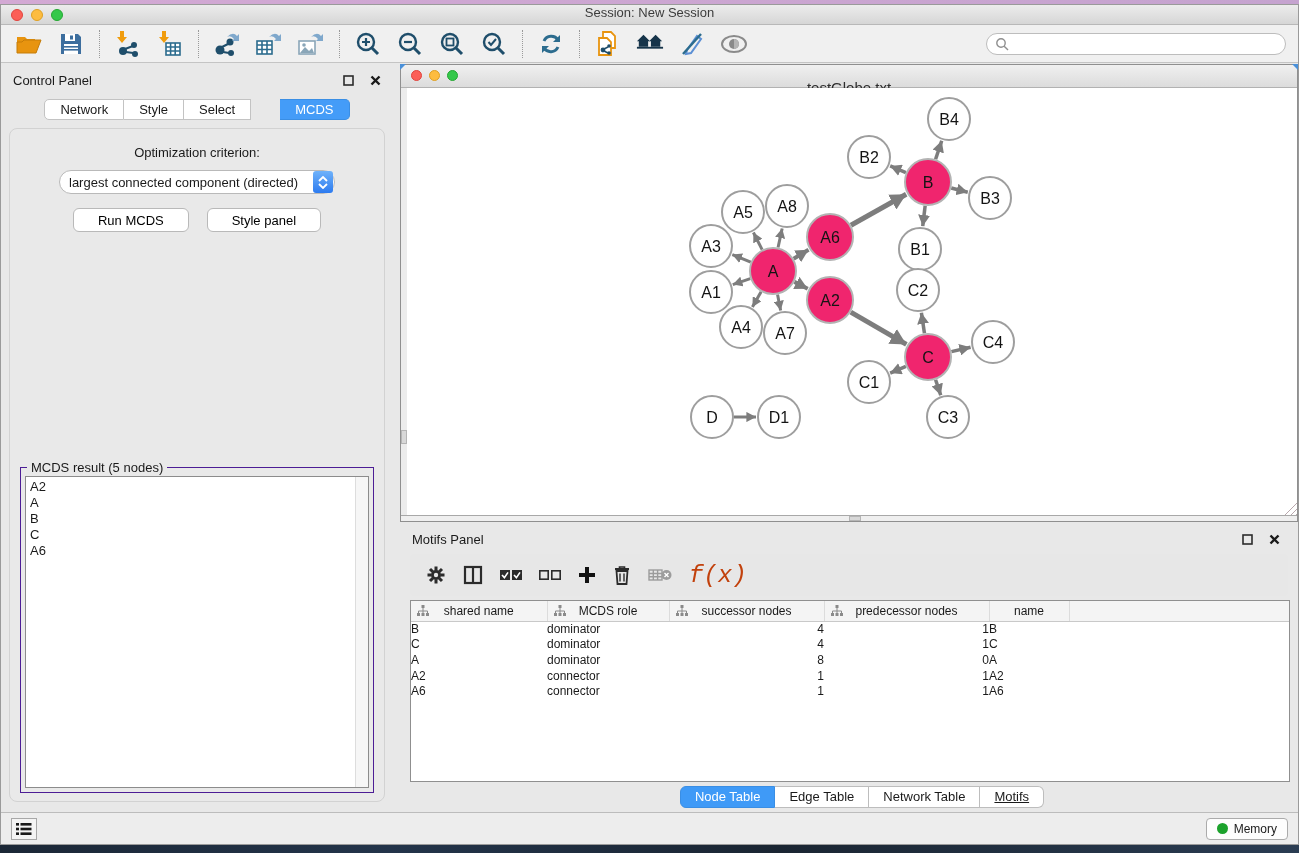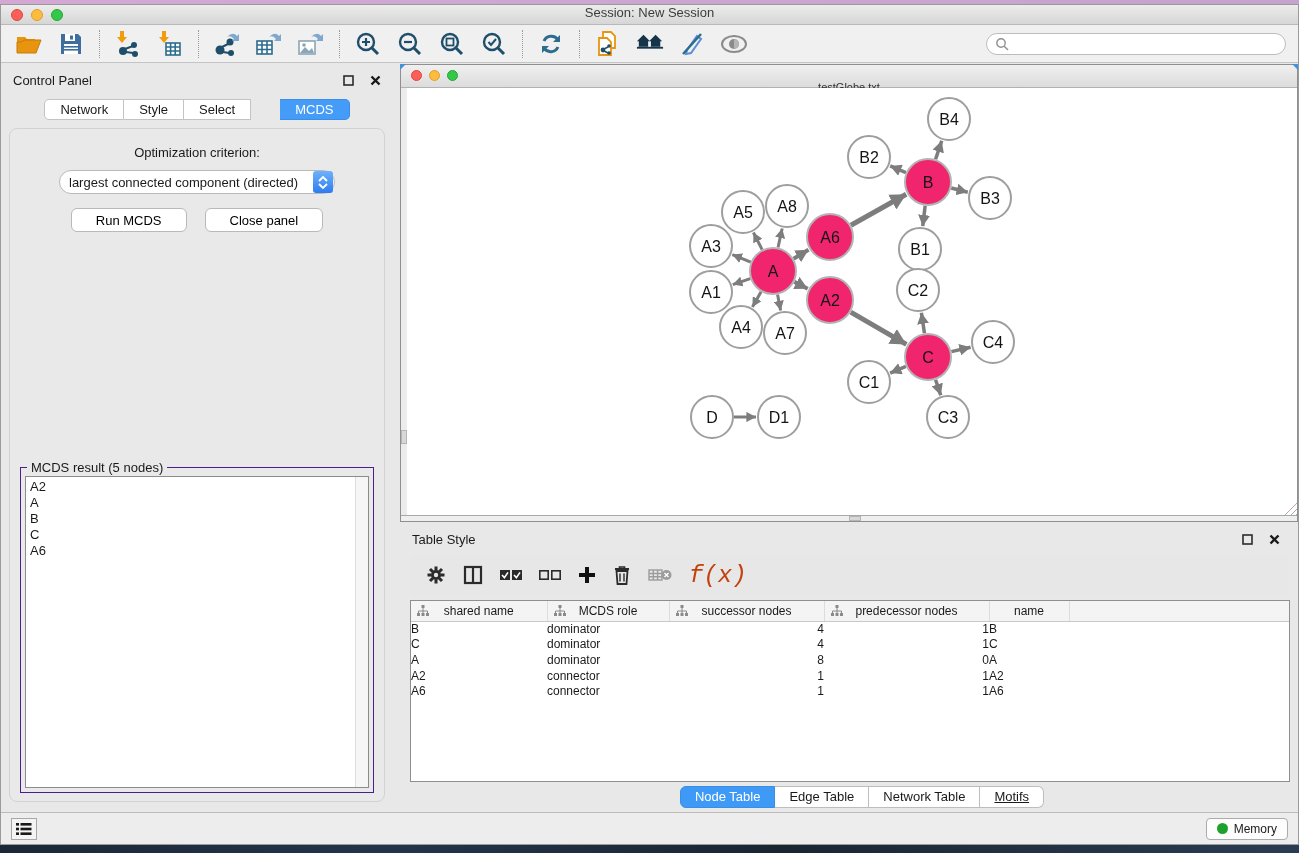--- a/index.html
+++ b/index.html
@@ -54,21 +54,21 @@
   .mcds-legend { position:absolute; top:-8px; left:6px; background:#e9e9e9; padding:0 4px; font-size:13px; }
   .mcds-list { position:absolute; top:8px; left:4px; right:4px; bottom:4px; background:#fff; border:1px solid #8c8c8c; display:flex; }
   .mcds-items { flex:1; padding:2px 0 0 4px; font-size:13px; line-height:16px; overflow:hidden; }
   .mcds-scroll { width:13px; background:#f6f6f6; border-left:1px solid #ddd; }
 
   
   .right-area { flex:1 1 auto; display:flex; flex-direction:column; padding-left:7px; }
 
   .network-frame { height:458px; flex:0 0 458px; border:1px solid #8f8f8f; background:#fff; display:flex; flex-direction:column; position:relative; margin-top:1px; }
   .net-titlebar { height:23px; flex:0 0 23px; background:linear-gradient(#f0f0f0,#dcdcdc); border-bottom:1px solid #b2b2b2; position:relative; display:flex; align-items:center; justify-content:center; }
-  .net-titlebar .title { font-size:11px; color:#2e2e2e;margin-top:22px; }
+  .net-titlebar .title { font-size:15px; color:#2e2e2e;margin-top:22px; }
   .net-traffic { position:absolute; left:10px; top:5px; display:flex; gap:7px; }
   .net-traffic .light { width:11px; height:11px; }
   .net-body { flex:1 1 auto; display:flex; overflow:hidden; }
   .net-vscroll { width:6px; background:#ececec; position:relative; }
   .net-vscroll .thumb { position:absolute; left:0; width:6px; height:14px; top:80%; background:#d8d8d8; border:1px solid #b5b5b5; }
   .net-canvas { flex:1; background:#fff; position:relative; }
   .net-hscroll { height:6px; flex:0 0 6px; background:#efefef; border-top:1px solid #a8a8a8; position:relative; }
   .net-hscroll .thumb { position:absolute; top:0; height:5px; width:12px; left:50%; background:#d8d8d8; border:1px solid #b5b5b5; }
   .corner-blue-tl, .corner-blue-tr { position:absolute; width:0; height:0; z-index:5; }
   .corner-blue-tl { top:-1px; left:-1px; border-top:6px solid #4a90d9; border-right:6px solid transparent; }
@@ -306,21 +306,21 @@
               <svg width="10" height="6" viewBox="0 0 10 6">
                   <path d="M1,5 L5,1 L9,5" fill="none" stroke="#fff" stroke-width="1.8"></path>
                 </svg>
               <svg width="10" height="6" viewBox="0 0 10 6">
                   <path d="M1,1 L5,5 L9,1" fill="none" stroke="#fff" stroke-width="1.8"></path>
                 </svg>
             </span>
           </div>
           <div class="btn-row">
             <button class="push-btn">Run MCDS</button>
-            <button class="push-btn">Close panel</button>
+            <button class="push-btn">Style panel</button>
           </div>
           <div class="mcds-box">
             <span class="mcds-legend">MCDS result (5 nodes)</span>
             <div class="mcds-list">
               <div class="mcds-items" id="mcds-items">
                   <div>A2</div>
                   <div>A</div>
                   <div>B</div>
                   <div>C</div>
                   <div>A6</div>
@@ -462,21 +462,21 @@
             </div>
           </div>
           <div class="net-hscroll">
               <div class="thumb"></div>
             </div>
           <div class="resize-grip"></div>
         </div>
 
         <div class="table-panel">
           <div class="panel-header">
-            <span class="ph-title">Table Style</span>
+            <span class="ph-title">Motifs Panel</span>
             <span class="ph-icons" style="padding-right:6px;">
               <svg width="11" height="11" viewBox="0 0 11 11">
                   <rect x="1" y="1" width="9" height="9" fill="none" stroke="#2b2b2b" stroke-width="1.6"></rect>
                 </svg>
               <svg width="11" height="11" viewBox="0 0 11 11">
                   <path d="M1.5,1.5 L9.5,9.5 M9.5,1.5 L1.5,9.5" stroke="#1a1a1a" stroke-width="2.4"></path>
                 </svg>
             </span>
           </div>
           <div class="tp-toolbar">

